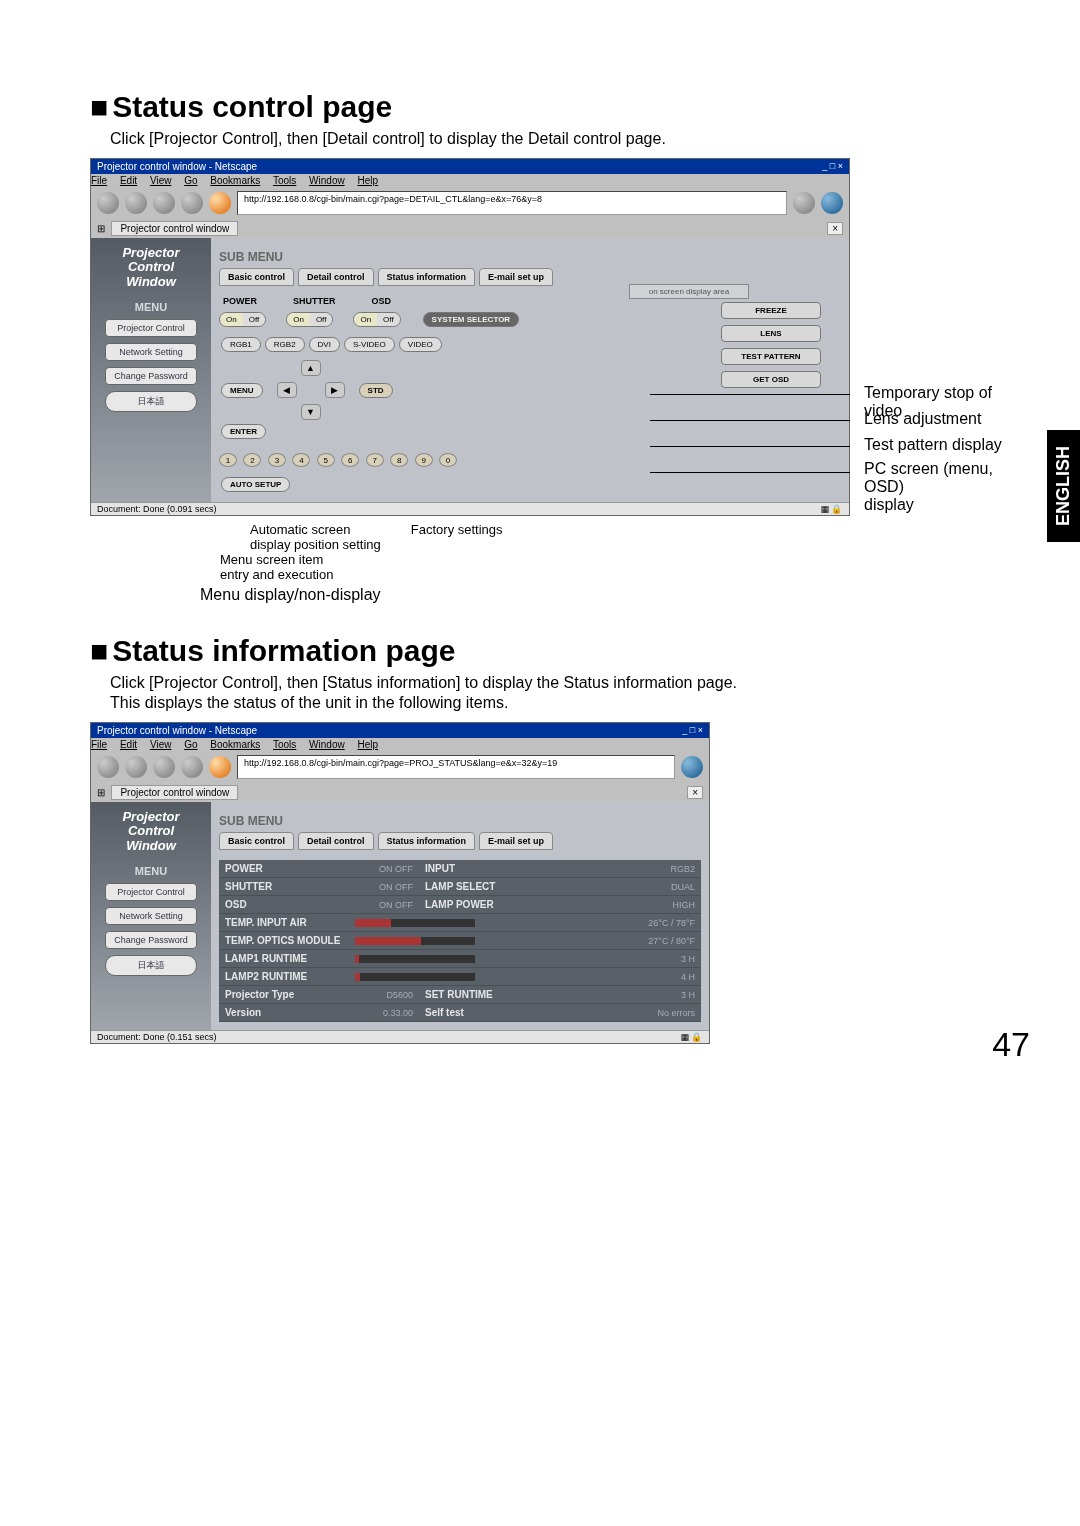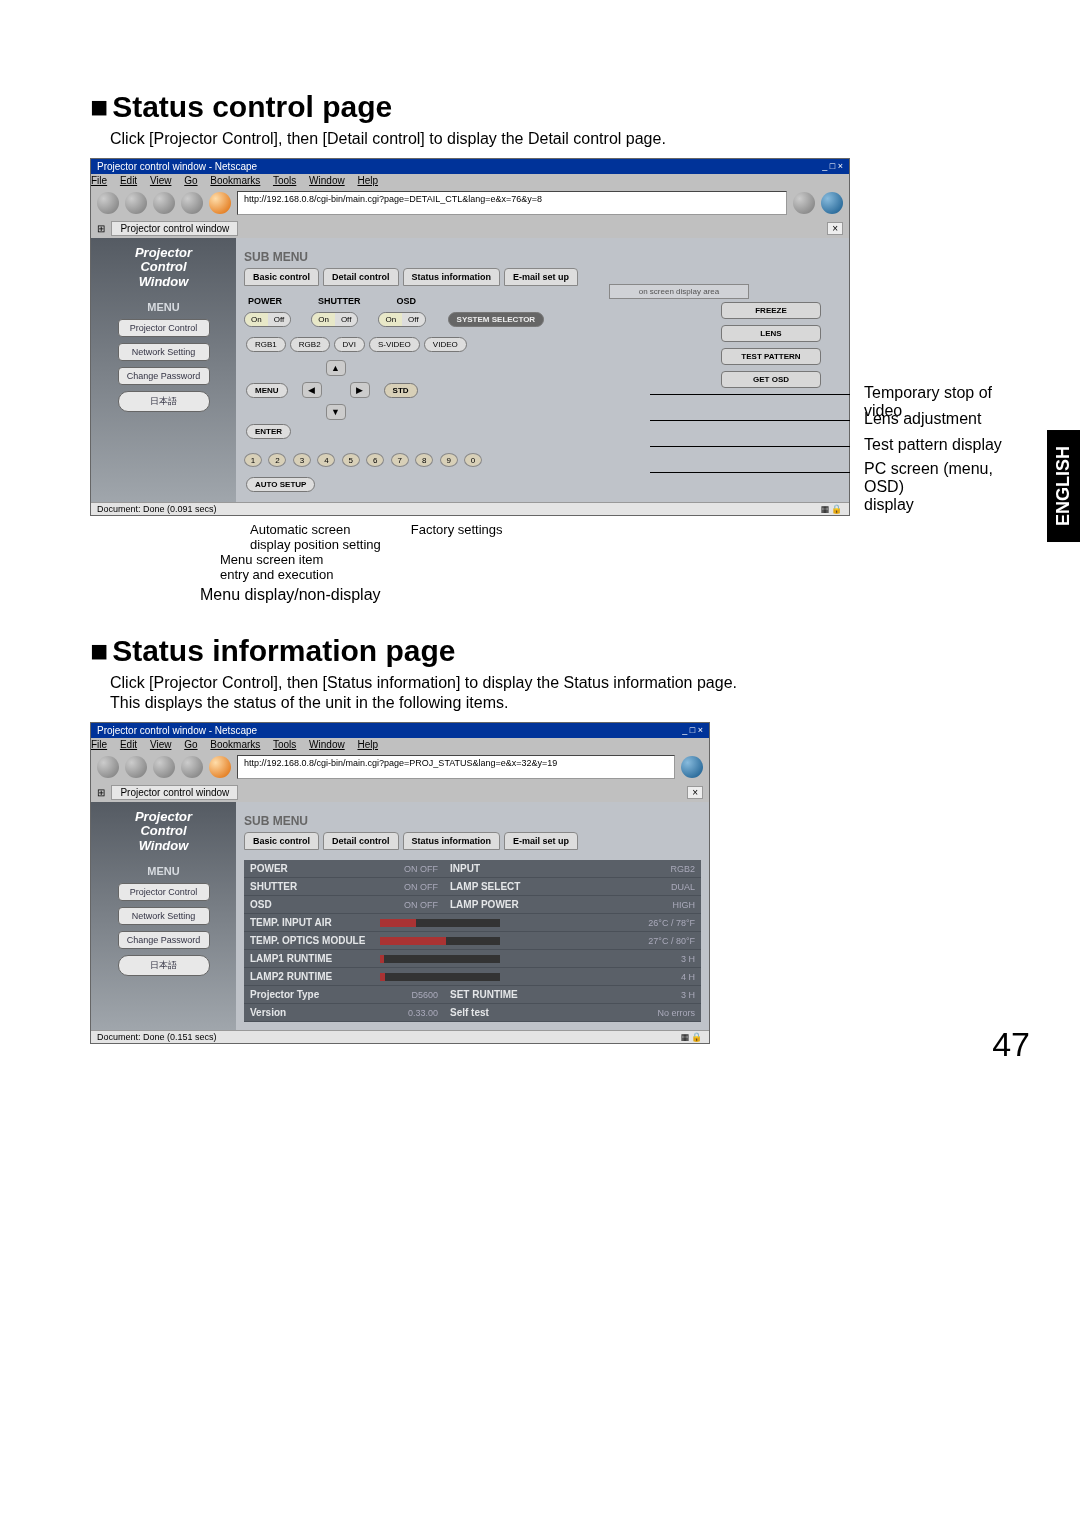--- a/index.html
+++ b/index.html
@@ -94,21 +94,21 @@
     gap: 6px;
   }
   .tabrow .tab { background: #e6e6e6; border: 1px solid #999; padding: 1px 8px; }
   .tabrow .xbox { margin-left: auto; border: 1px solid #999; padding: 0 4px; background: #eee;}
 
   .app {
     display: flex;
     background: #b6bac0;
   }
   .sidebar {
-    width: 145px;
+    width: 120px;
     background: linear-gradient(to bottom, #555b63, #a0a6ac);
     color: #fff;
     padding: 8px 8px 20px;
   }
   .pcw {
     font-family: Arial;
     font-style: italic;
     font-weight: bold;
     color: #fff;
     font-size: 13px;
@@ -213,21 +213,21 @@
     font-weight: bold;
     text-align: center;
     padding: 3px 4px;
     margin: 6px 0;
     width: 100px;
   }
   .osd-area {
     position: absolute;
     right: 100px;
     top: 46px;
-    width: 140px;
+    width: 120px;
     border: 1px solid #888;
     background: #d0d2d6;
     font-size: 8px;
     text-align: center;
     padding: 2px;
     color:#555;
   }
   .statusbar {
     font-size:9px;
     padding:1px 6px;

